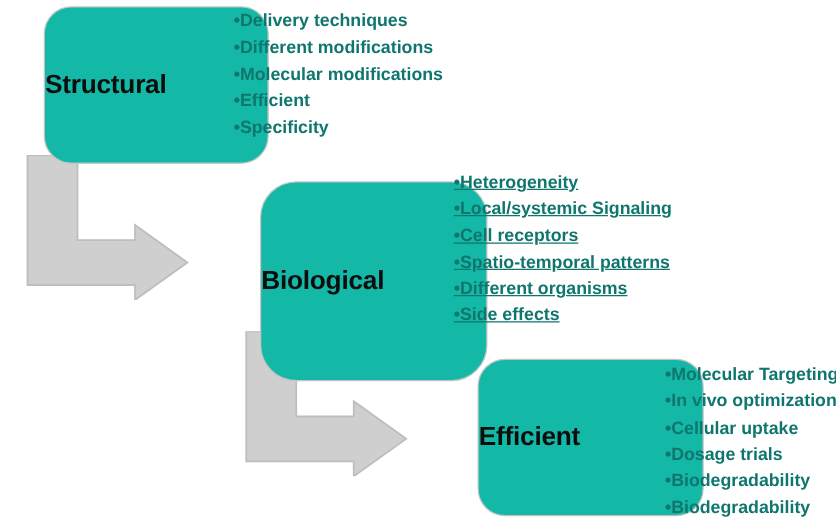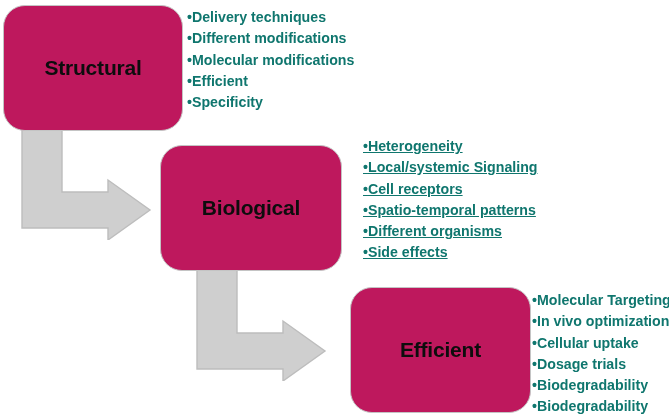--- a/index.html
+++ b/index.html
@@ -15,39 +15,39 @@
     width: 669px;
     height: 417px;
     background: #ffffff;
     overflow: hidden;
   }
 
   
   .stage-box {
     position: absolute;
     box-sizing: border-box;
-    background: #be185d;
+    background: #14b8a6;
     border: 1px solid #c4c4c4;
     border-radius: 22px;
     display: flex;
     align-items: center;
-    justify-content: center;
     z-index: 3;
+    margin-left: 32px;
   }
   .stage-label {
     font-family: "Liberation Sans", sans-serif;
     font-weight: bold;
     font-size: 21px;
     color: #0d0d0d;
     letter-spacing: -0.2px;
     white-space: nowrap;
   }
 
   #box-structural { left: 3px;   top: 5px;   width: 180px; height: 126px; }
-  #box-biological { left: 160px; top: 145px; width: 182px; height: 126px; }
+  #box-biological { left: 176px; top: 145px; width: 182px; height: 160px; border-radius: 29px; }
   #box-clinical   { left: 350px; top: 287px; width: 181px; height: 126px; }
 
   
   .bullet-list {
     position: absolute;
     z-index: 4;
     font-family: "Liberation Sans", sans-serif;
     font-weight: bold;
     font-size: 14.2px;
     line-height: 21.3px;

